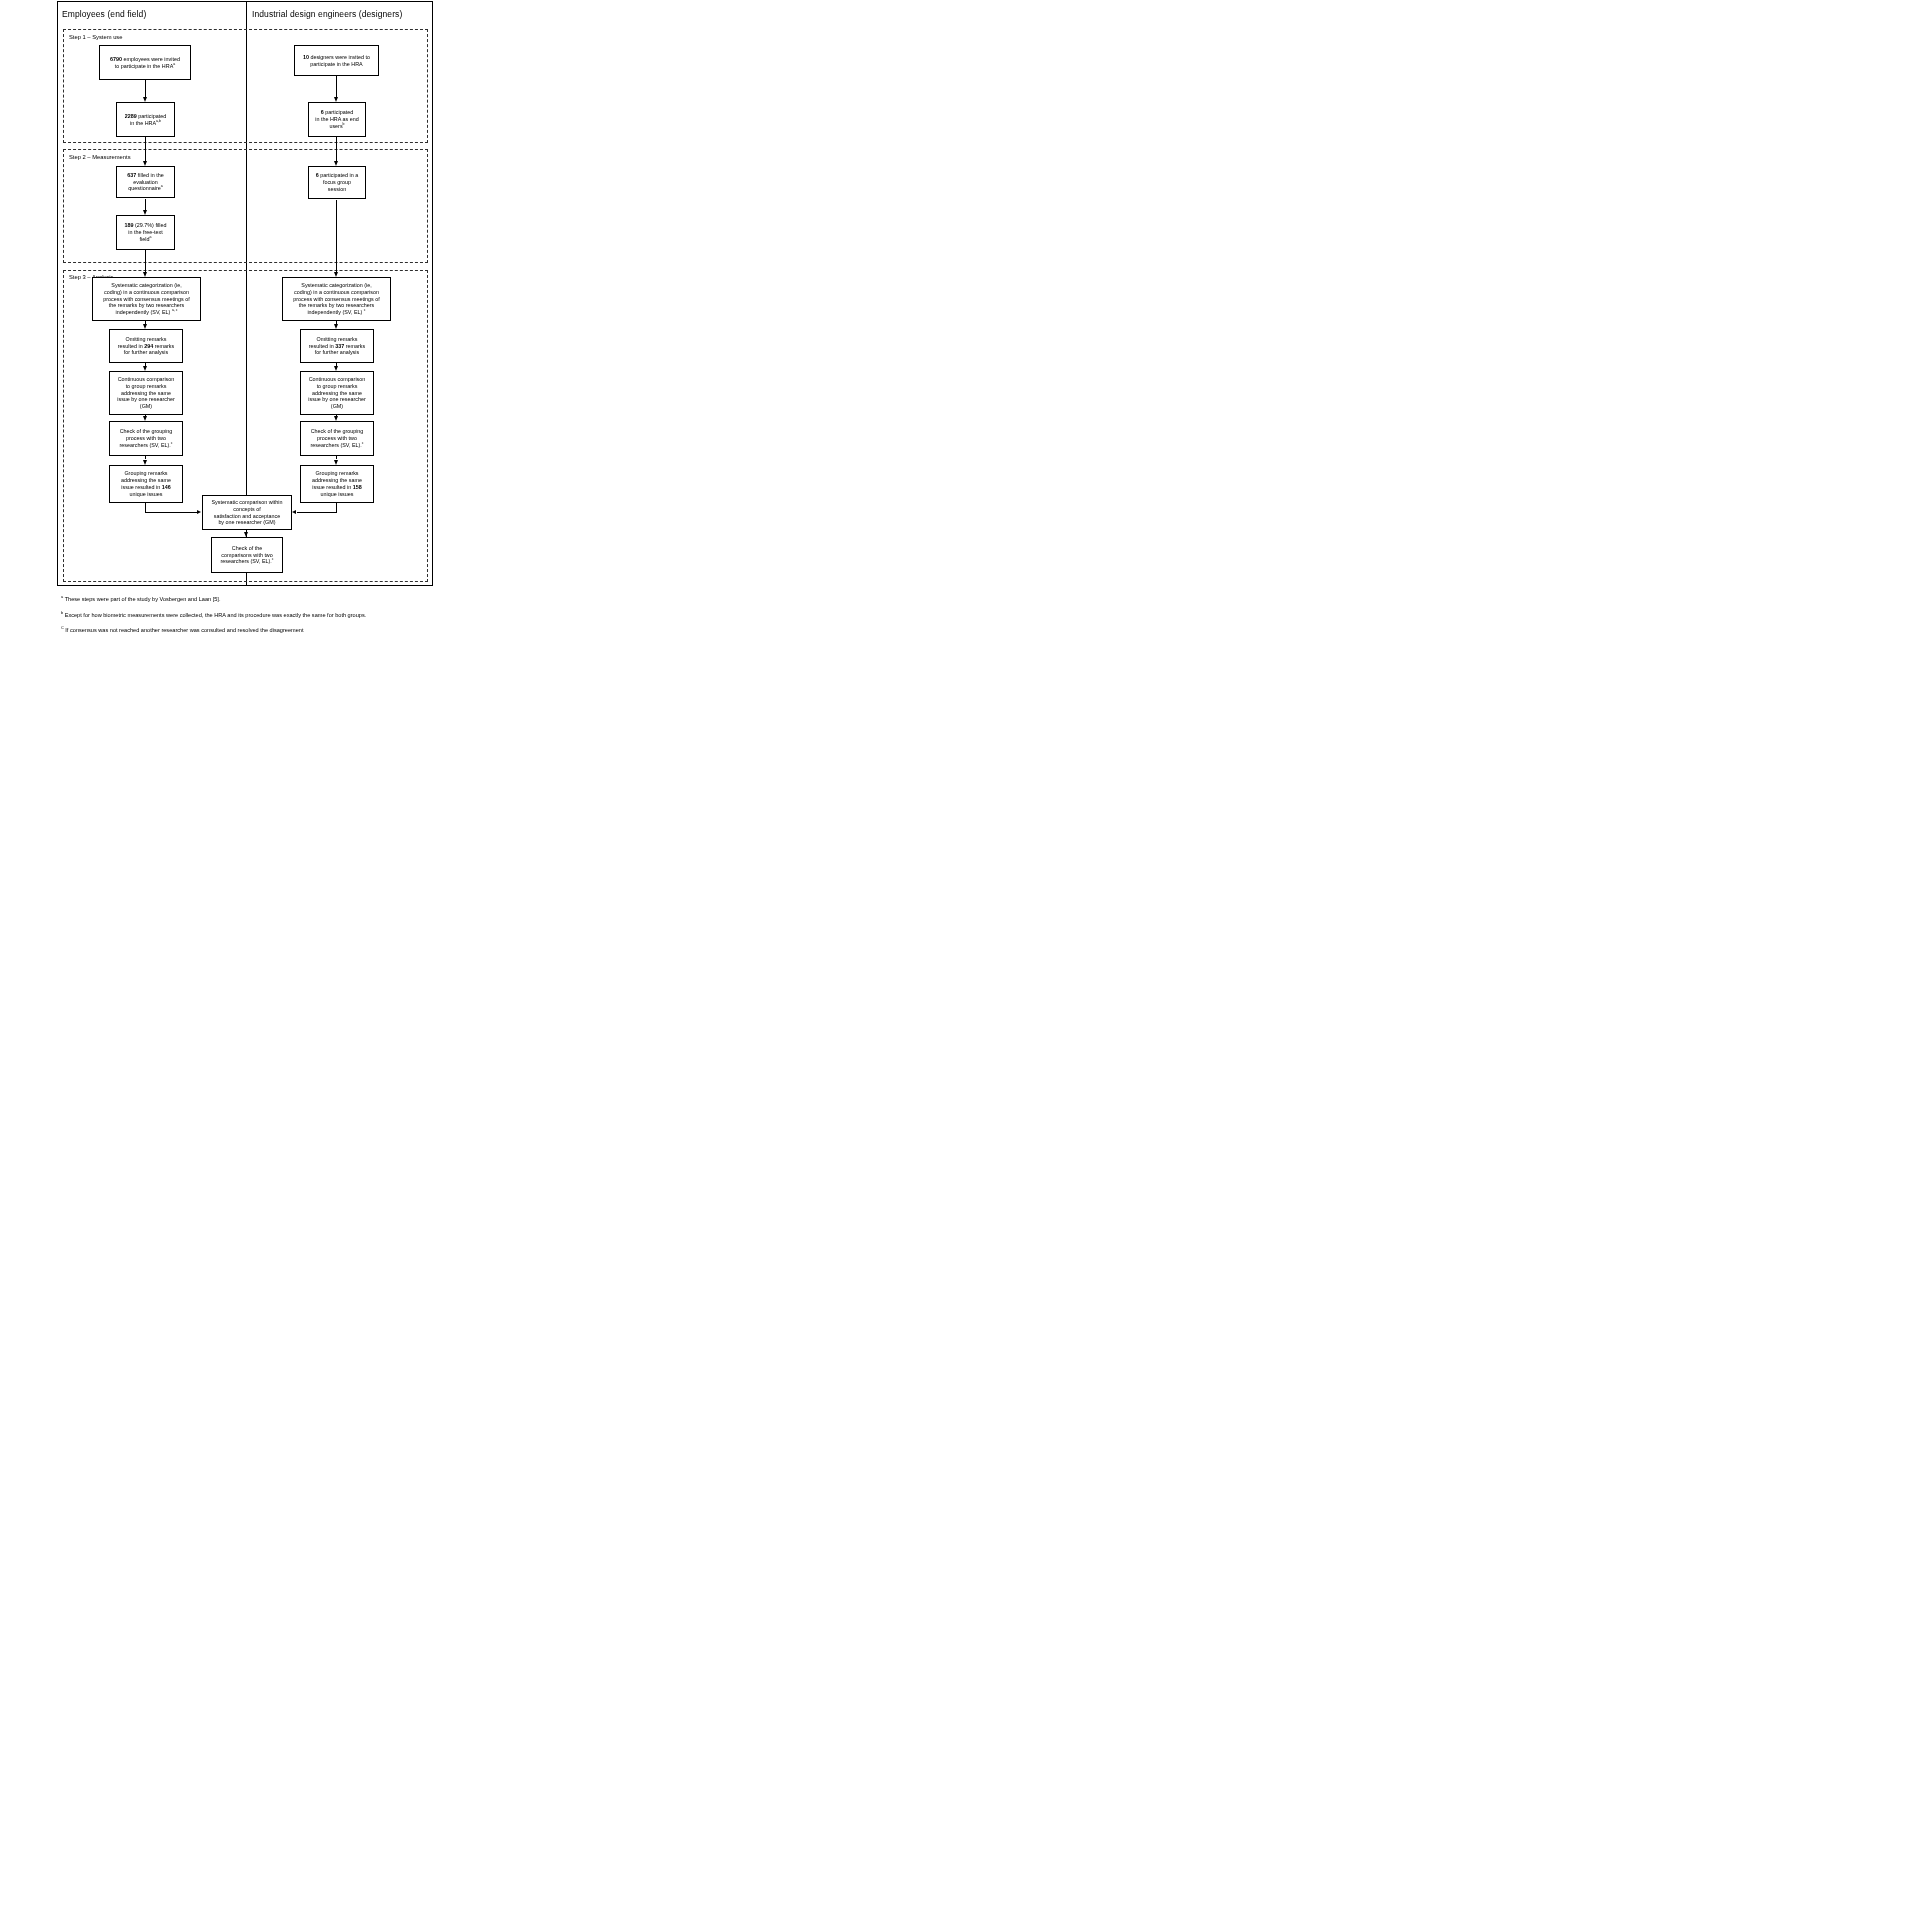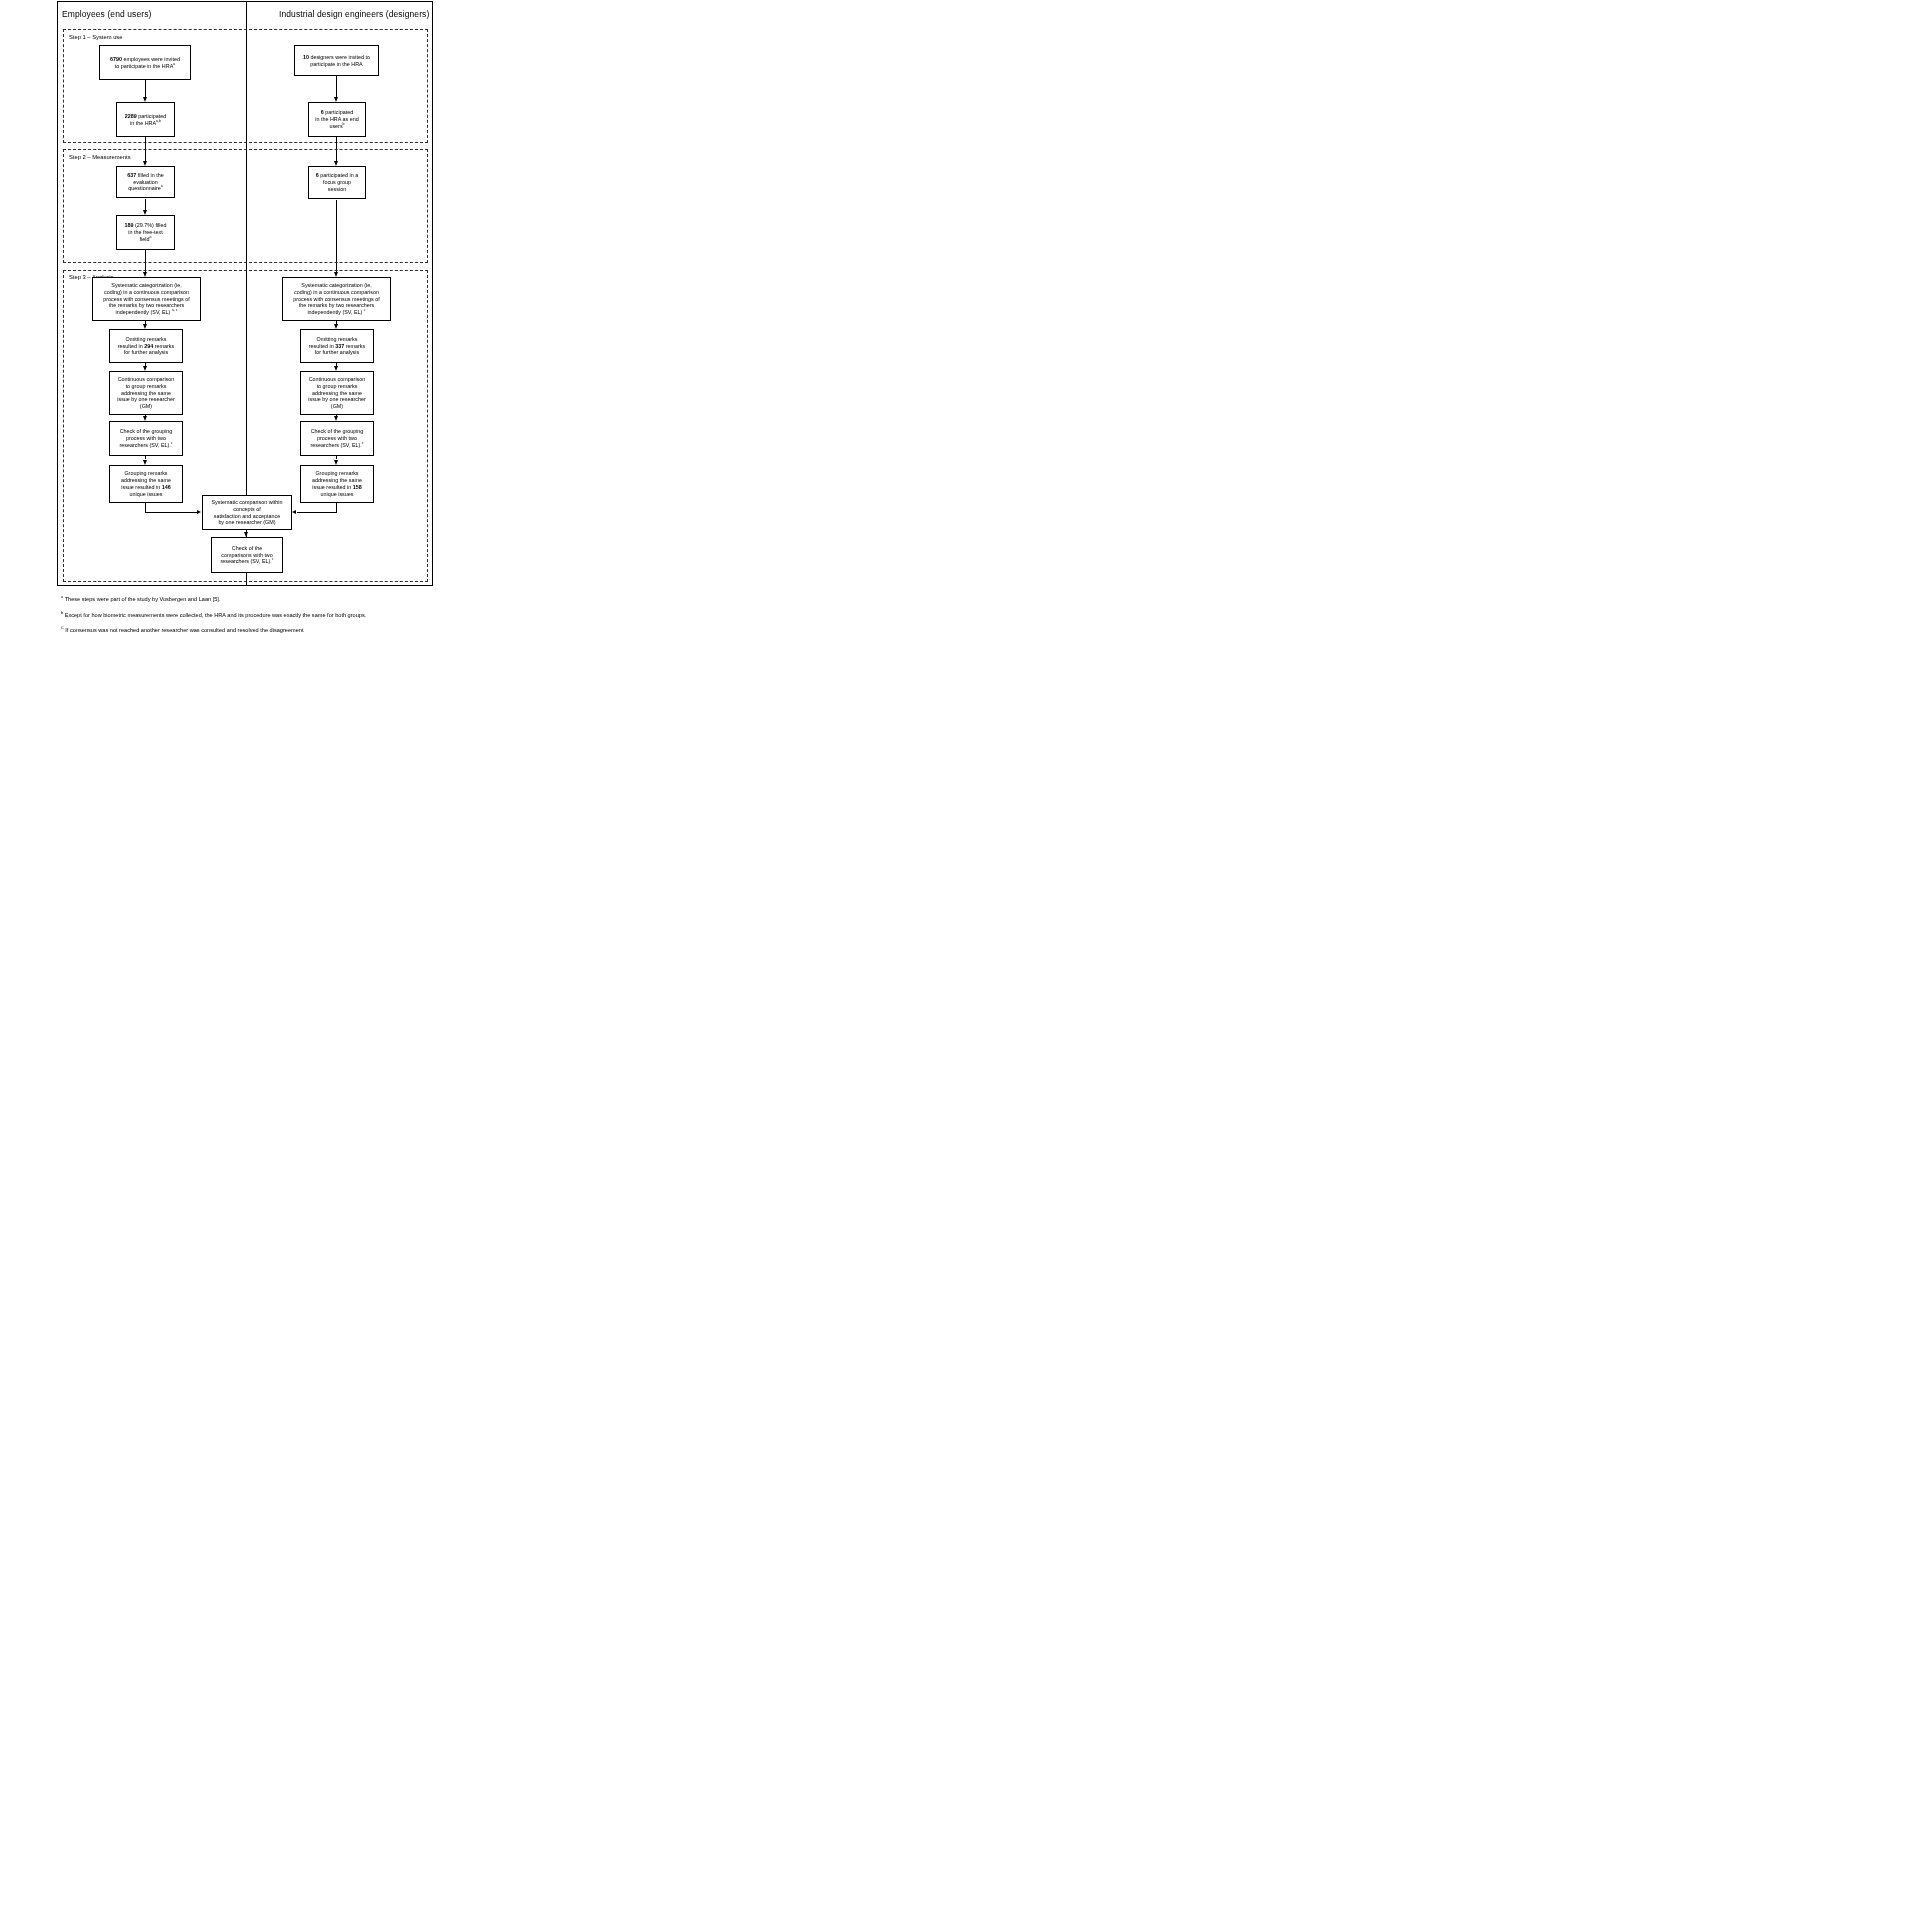--- a/index.html
+++ b/index.html
@@ -3,21 +3,21 @@
 <meta charset="utf-8">
 <style>
   html,body{margin:0;padding:0;background:#fff;}
   .page{position:relative;width:488px;height:634px;background:#fff;
         font-family:"Liberation Sans", sans-serif;color:#000;overflow:hidden;}
   .frame{position:absolute;left:57px;top:0.8px;width:376px;height:585px;
          border:1.2px solid #000;box-sizing:border-box;background:#fff;}
   .divider{position:absolute;left:246px;top:0.8px;width:0.8px;height:585px;background:#000;}
   .colhead{position:absolute;font-size:8.5px;letter-spacing:0.1px;white-space:nowrap;}
   #head-left{left:62px;top:8.5px;}
-  #head-right{left:252px;top:8.5px;margin-left:27px;}
+  #head-right{left:252px;top:8.5px;}
   .steprect{position:absolute;border:0.8px dashed #2e2e2e;box-sizing:border-box;}
   #step1-rect{left:63px;top:28.5px;width:365px;height:114px;}
   #step2-rect{left:63px;top:149px;width:365px;height:114px;}
   #step3-rect{left:63px;top:270px;width:365px;height:312px;}
   .steplabel{position:absolute;font-size:5.8px;white-space:nowrap;}
   #step1-label{left:69px;top:34px;}
   #step2-label{left:69px;top:154px;}
   #step3-label{left:69px;top:274px;}
   .box{position:absolute;border:0.6px solid #000;background:#fff;box-sizing:border-box;
        display:flex;align-items:center;justify-content:center;text-align:center;
@@ -57,21 +57,21 @@
   .footnote sup{font-size:3.9px;margin-right:1.5px;}
   #f1{top:596px;} #f2{top:612px;} #f3{top:627px;}
 </style>
 </head>
 <body>
 
 <div class="page">
   <div class="frame"></div>
   <div class="divider"></div>
 
-  <div class="colhead" id="head-left">Employees (end users)</div>
+  <div class="colhead" id="head-left">Employees (end field)</div>
   <div class="colhead" id="head-right">Industrial design engineers (designers)</div>
 
   <div class="steprect" id="step1-rect"></div>
   <div class="steprect" id="step2-rect"></div>
   <div class="steprect" id="step3-rect"></div>
   <div class="steplabel" id="step1-label">Step 1 – System use</div>
   <div class="steplabel" id="step2-label">Step 2 – Measurements</div>
   <div class="steplabel" id="step3-label">Step 3 – Analysis</div>
 
   <div class="box" id="a1">

